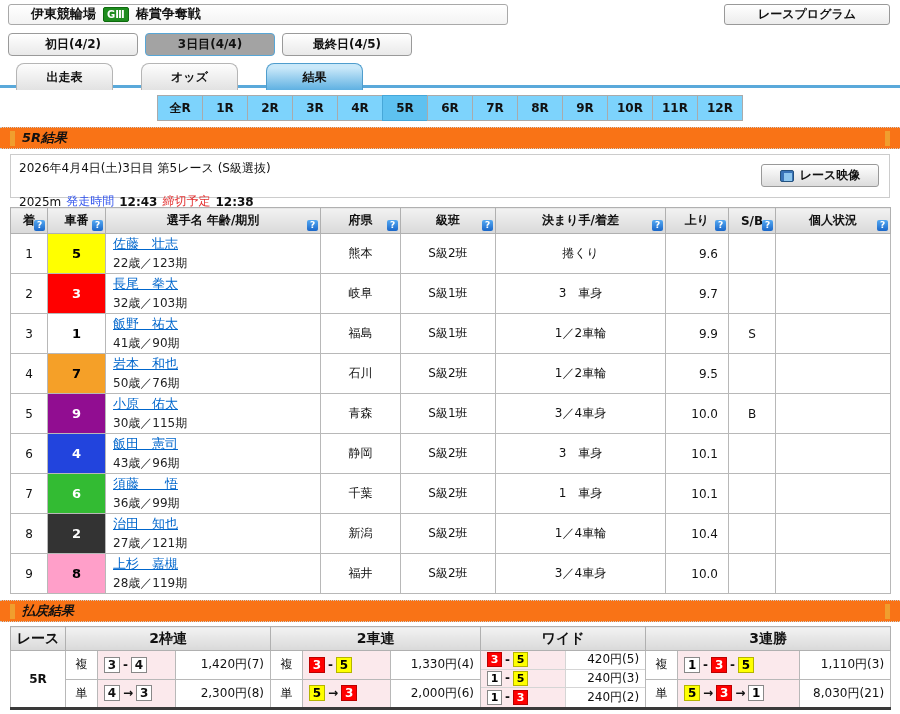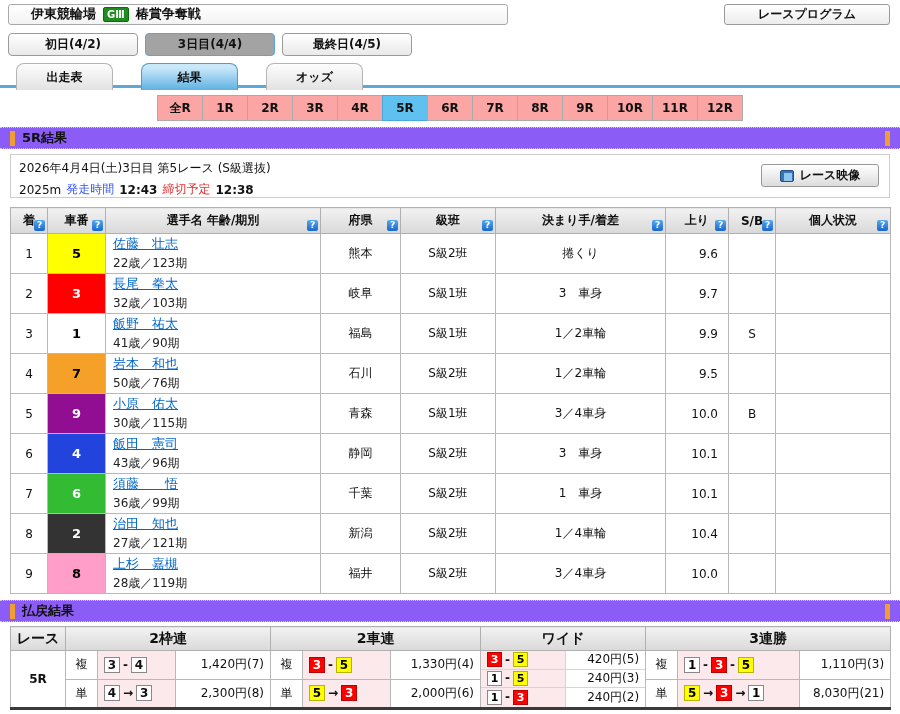--- a/index.html
+++ b/index.html
@@ -44,42 +44,42 @@
     border-radius:8px 8px 0 0;
     background:linear-gradient(#fdfdfd,#e2e2e2);
     display:flex; align-items:center; justify-content:center;
     font-weight:bold; cursor:pointer;
   }
   .view-tab.active { background:linear-gradient(#c9e8f9 15%,#5fb1e2); border-color:#4f9dcd; }
   
   .r-tabs { display:flex; justify-content:center; margin-top:7px; }
   .r-tab {
     width:46px; height:26px; border:1px solid #aaa; margin-left:-1px;
-    background:#fca5a5; display:flex; align-items:center; justify-content:center;
+    background:#7dd3fc; display:flex; align-items:center; justify-content:center;
     font-weight:bold; font-size:12px; cursor:pointer;
   }
   .r-tab:first-child { margin-left:0; }
   .r-tab.active { background:#5ec1f0; border-color:#47a7d8; }
   
   .section-header {
     margin-top:6px; height:22px;
     border-top:1px dotted #ccc; border-bottom:1px dotted #ccc;
-    background:#8b5cf6;
-    display:flex; align-items:center; padding:0 10px;
+    background:#f97316;
+    display:flex; align-items:center; padding:0 10px;font-style:italic;
   }
   .accent-bar { width:5px; height:15px; background:#f09e2e; }
   .section-header .sec-title { font-weight:bold; font-size:13px; margin-left:7px; }
   .section-header .spacer { flex:1; }
   
   .race-info {
     margin:5px 10px 0; height:44px; border:1px solid #ccc;
     padding:4px 8px; position:relative; background:#fff;
   }
   .race-info .line1 { font-size:12px; margin-top:1px; }
-  .race-info .line2 { font-size:12px; margin-top:4px; display:flex; gap:5px; align-items:center; }
+  .race-info .line2 { font-size:12px; margin-top:16px; display:flex; gap:5px; align-items:center; }
   .lbl-start { color:#3355ee; }
   .lbl-close { color:#e33030; }
   .time-val { font-weight:bold; }
   .video-btn {
     position:absolute; right:10px; top:9px; width:118px; height:23px;
     border:1px solid #999; border-radius:3px;
     background:linear-gradient(#ffffff,#dcdcdc);
     display:flex; align-items:center; justify-content:center; gap:6px;
     font-weight:bold; font-size:12px; cursor:pointer;
   }
@@ -152,22 +152,22 @@
 </div>
 
 <div class="day-tabs">
   <div class="day-tab">初日(4/2)</div>
   <div class="day-tab active">3日目(4/4)</div>
   <div class="day-tab">最終日(4/5)</div>
 </div>
 
 <div class="view-tabs">
   <div class="view-tab">出走表</div>
+  <div class="view-tab">オッズ</div>
   <div class="view-tab active">結果</div>
-  <div class="view-tab">オッズ</div>
 </div>
 
 <div class="r-tabs">
   <div class="r-tab">全R</div>
   <div class="r-tab">1R</div>
   <div class="r-tab">2R</div>
   <div class="r-tab">3R</div>
   <div class="r-tab">4R</div>
   <div class="r-tab active">5R</div>
   <div class="r-tab">6R</div>

